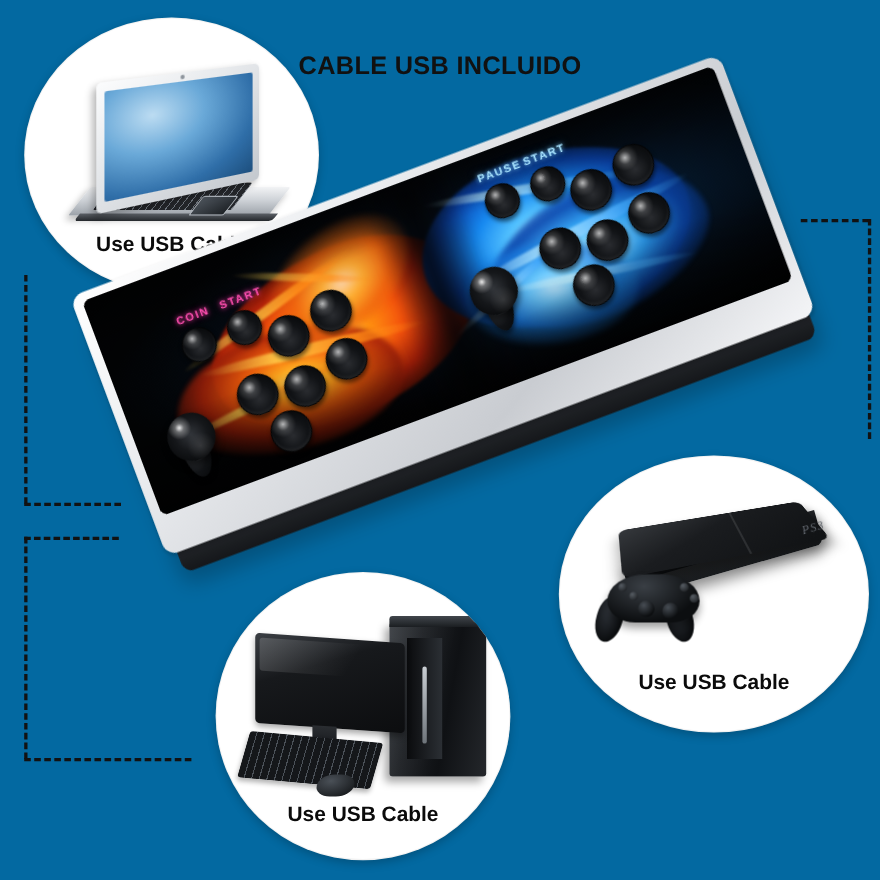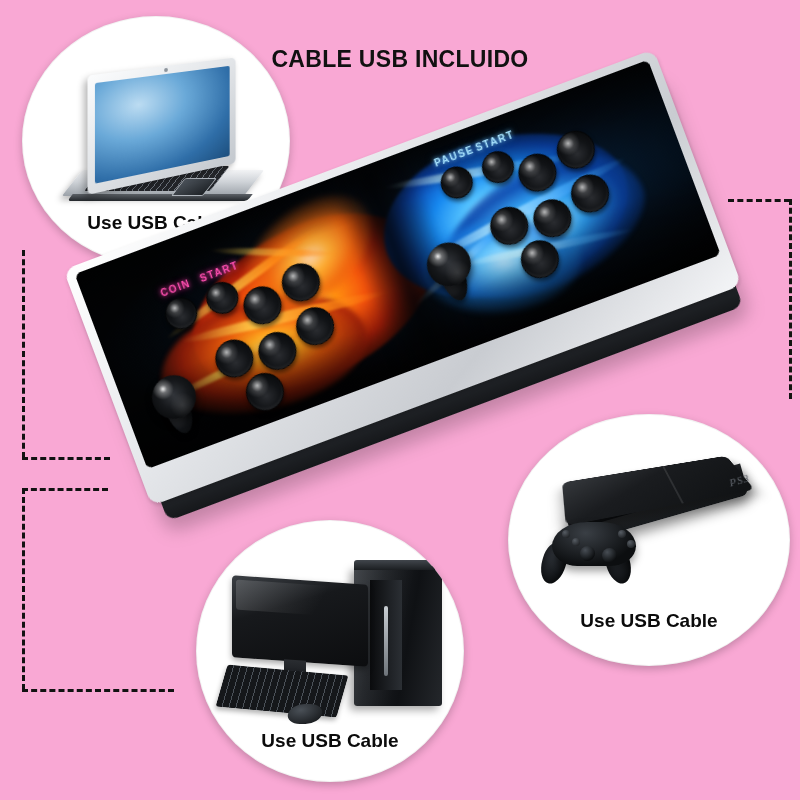--- a/index.html
+++ b/index.html
@@ -1,17 +1,17 @@
 <!DOCTYPE html>
 <html><head>
 <meta charset="utf-8">
 <style>
   html,body{margin:0;padding:0;background:#fff;}
   body{width:800px;height:800px;overflow:hidden;font-family:"Liberation Sans",sans-serif;}
-  #stage{position:relative;width:800px;height:800px;background:#f9a8d4;overflow:hidden;}
+  #stage{position:relative;width:800px;height:800px;background:#0369a1;overflow:hidden;}
 
   
   .title{
     position:absolute;left:0;top:46px;width:800px;text-align:center;
     font-family:"Liberation Sans",sans-serif;
     font-size:23px;font-weight:bold;letter-spacing:.3px;color:#111;
     white-space:nowrap;
   }
 
   

